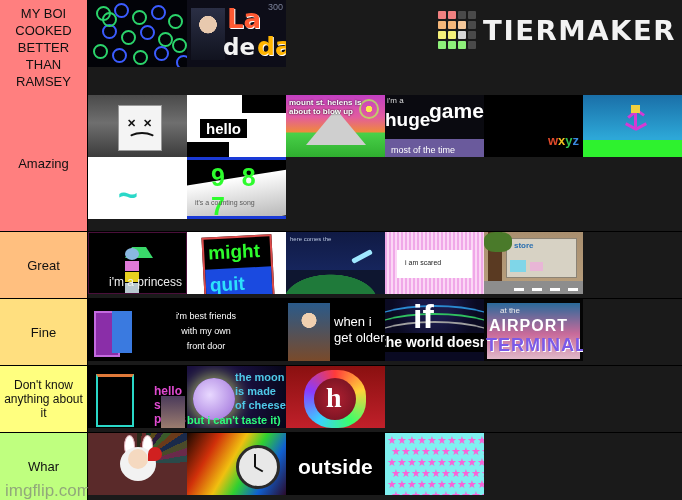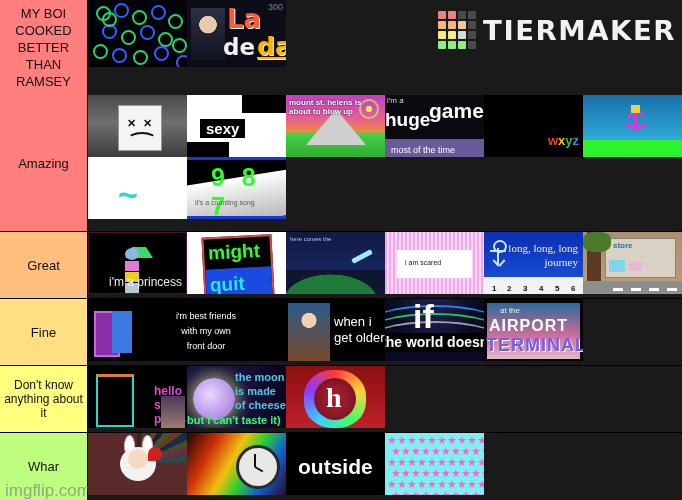--- a/index.html
+++ b/index.html
@@ -53,21 +53,21 @@
   
   .ladeda{background:#0d0d18;}
   .ladeda .ph{position:absolute;left:4px;top:8px;width:34px;height:52px;background:
      radial-gradient(circle at 50% 32%, #e8c9ae 0 22%, rgba(0,0,0,0) 23%),
      linear-gradient(#2b2f45,#11131f);}
   .ladeda .la{position:absolute;left:40px;top:4px;font-size:26px;font-weight:bold;color:#ff5a33;
      font-family:"DejaVu Sans",sans-serif;text-shadow:1px 1px 0 #fff;}
   .ladeda .de{position:absolute;left:36px;top:34px;font-size:23px;font-weight:bold;color:#f2f2f2;
      font-family:"DejaVu Sans",sans-serif;}
   .ladeda .da{position:absolute;left:70px;top:32px;font-size:25px;font-weight:bold;color:#ffb400;
-     font-family:"DejaVu Sans",sans-serif;text-shadow:1px 1px 0 #fff;text-decoration:underline;}
+     font-family:"DejaVu Sans",sans-serif;text-shadow:1px 1px 0 #fff;}
   .ladeda .n{position:absolute;right:3px;top:2px;color:#7b8199;font-size:9px;}
 
   
   .sadbg{background:linear-gradient(#4a4a4a,#6f6f6f 45%,#3c3c3c);}
   .sadbox{position:absolute;left:30px;top:10px;width:42px;height:44px;background:#f4f4f4;border:1px solid #999;}
   .sadbox .ex{position:absolute;top:11px;font-size:11px;color:#111;font-weight:bold;}
   .sadbox .mouth{position:absolute;left:8px;top:26px;width:26px;height:12px;border:2px solid #111;
      border-radius:50%;border-top-color:transparent;border-left-color:transparent;border-right-color:transparent;transform:rotate(180deg);}
 
   
@@ -313,21 +313,21 @@
         <div class="sadbox">
           <span class="ex" style="left:8px">✕</span>
           <span class="ex" style="left:24px">✕</span>
           <div class="mouth"></div>
         </div>
       </div>
 
       <div class="tile money">
         <div class="k" style="left:55px;top:0;width:44px;height:18px"></div>
         <div class="k" style="left:0;top:47px;width:42px;height:20px"></div>
-        <div class="word">sexy</div>
+        <div class="word">hello</div>
       </div>
 
       <div class="tile volc">
         <div class="mtn"></div>
         <div class="flower"></div>
         <div class="txt">mount st. helens is about to blow up</div>
       </div>
 
       <div class="tile gamer">
         <div class="g1">i'm a</div>
@@ -393,38 +393,20 @@
         <div class="t">here comes the</div>
         <div class="sw"></div>
       </div>
 
       <div class="tile scared">
         <div class="inner">
           <span>i am scared</span>
         </div>
       </div>
 
-      <div class="tile journey">
-        <div class="fig">
-          <i style="left:7px;top:8px;width:2px;height:16px"></i>
-          <i style="left:0px;top:10px;width:16px;height:2px"></i>
-          <i style="left:2px;top:22px;width:8px;height:2px;transform:rotate(48deg)"></i>
-          <i style="left:8px;top:22px;width:8px;height:2px;transform:rotate(-48deg)"></i>
-          <i style="left:3px;top:0px;width:10px;height:9px;border-radius:50%;background:transparent;border:2px solid #cfe2ff"></i>
-        </div>
-        <div class="txt">long, long, long<br>journey</div>
-        <div class="ruler">
-          <b style="left:8px">1</b>
-            <b style="left:23px">2</b>
-            <b style="left:39px">3</b>
-          <b style="left:55px">4</b>
-            <b style="left:71px">5</b>
-            <b style="left:87px">6</b>
-        </div>
-      </div>
 
       <div class="tile store">
         <div class="bld"></div>
         <div class="lbl">store</div>
         <div class="win"></div>
           <div class="win2"></div>
         <div class="tree">
             <div class="leaf"></div>
           </div>
         <div class="road">

